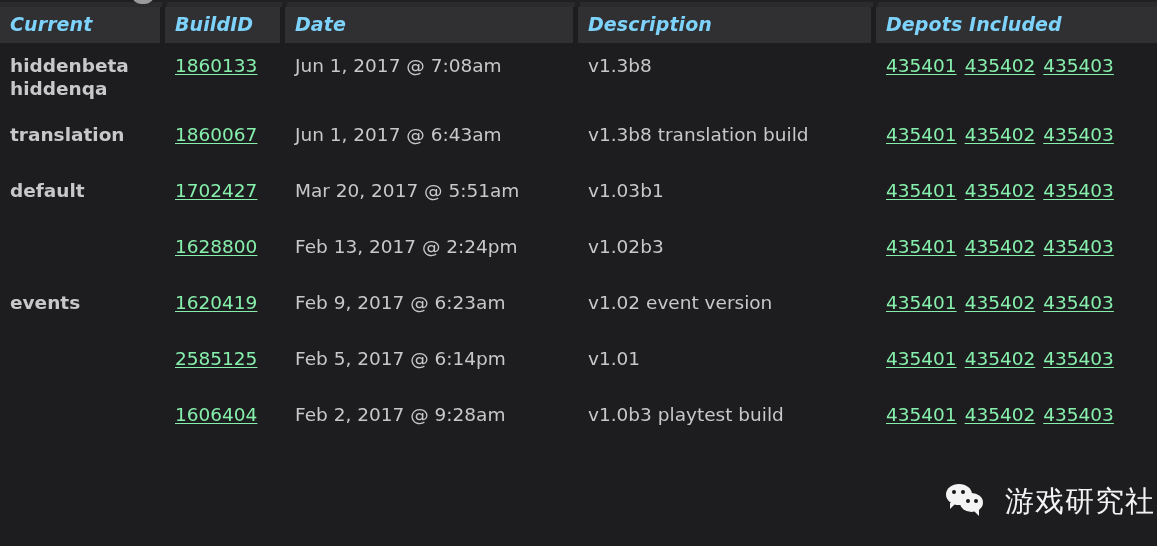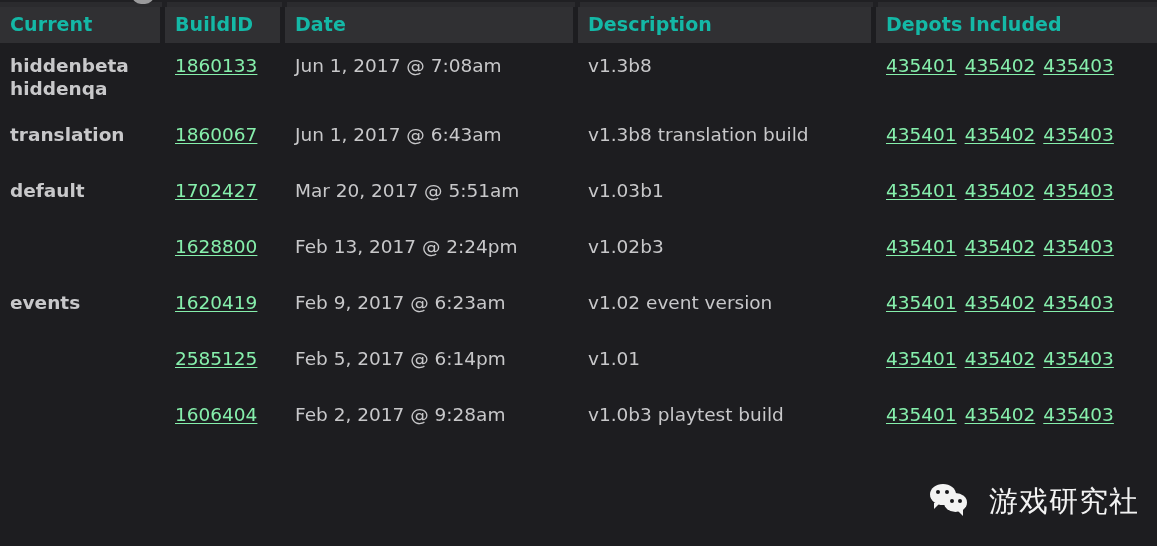--- a/index.html
+++ b/index.html
@@ -57,31 +57,32 @@
     left: 0;
     top: 7px;
     width: 1157px;
     border-collapse: separate;
     border-spacing: 0;
     table-layout: fixed;
   }
 
   table.builds thead th {
     background: #303033;
-    color: #14b8a6;
+    color: #7dd3fc;
     font-size: 19px;
     font-weight: bold;
     text-align: left;
     padding: 5px 0 7px 10px;
     height: 24px;
     vertical-align: middle;
     letter-spacing: 0.1px;
     border-right: 5px solid #1d1d20;
     white-space: nowrap;
     overflow: hidden;
+    font-style: italic;
   }
   table.builds thead th:last-child { border-right: 0; }
 
   table.builds tbody td {
     background: #1d1d20;
     color: #c8c8ca;
     font-size: 18.5px;
     vertical-align: top;
     padding: 12px 0 12px 10px;
     height: 32px;
@@ -113,21 +114,21 @@
   
   col.w-current { width: 165px; }
   col.w-buildid { width: 120px; }
   col.w-date    { width: 293px; }
   col.w-desc    { width: 298px; }
   col.w-depots  { width: 281px; }
 
   
   .watermark {
     position: absolute;
-    right: 18px;
+    right: 2px;
     bottom: 28px;
     display: flex;
     align-items: center;
     gap: 19px;
     pointer-events: none;
     opacity: 0.95;
     margin-top: 31px;
   }
   .watermark .wechat-mark {
     width: 40px;

